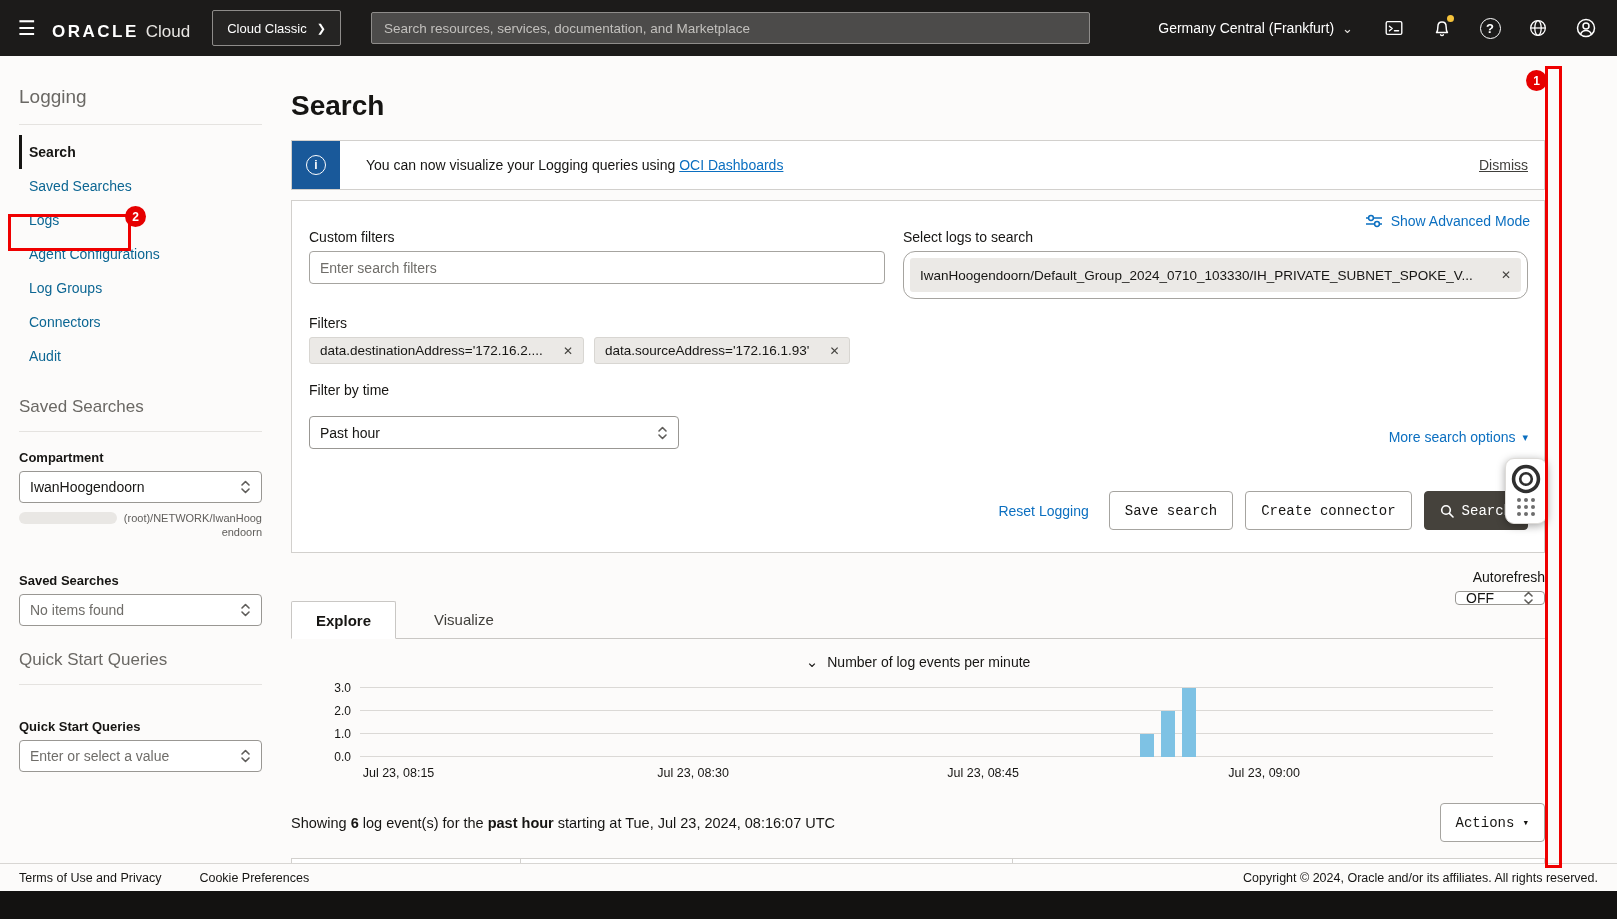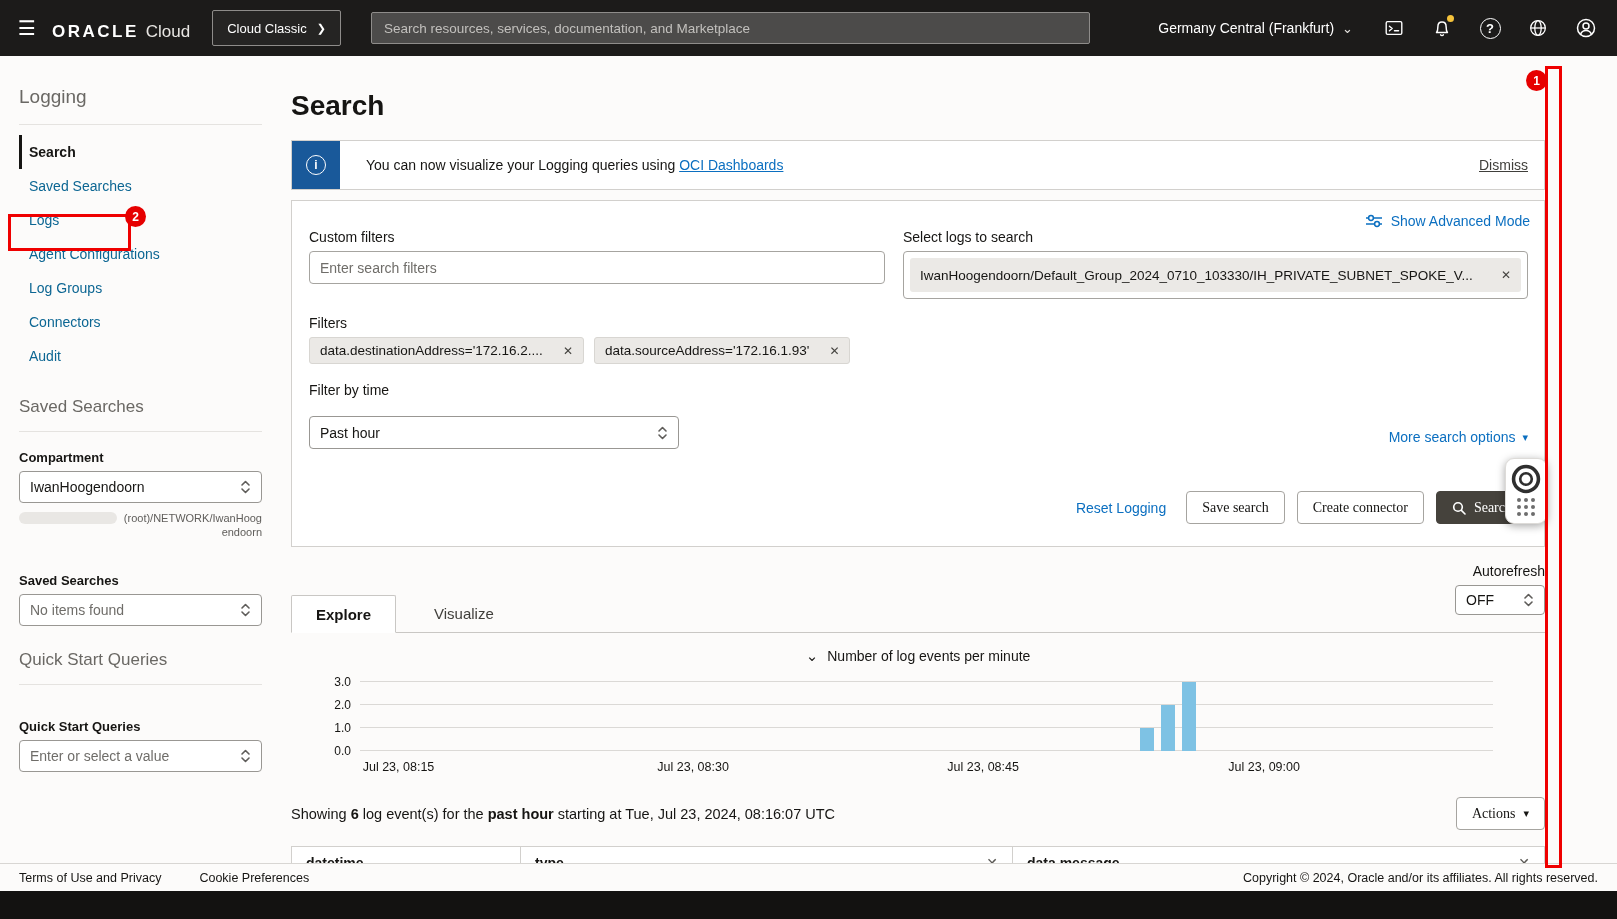--- a/index.html
+++ b/index.html
@@ -50,40 +50,40 @@
   .dismiss { margin-left: auto; margin-right: 16px; font-size: 14px; color: #403f3b; text-decoration: underline; cursor: pointer; }
 
   .panel { margin-top: 10px; background: #fff; border: 1px solid #d2d0cd; padding: 28px 16px 22px 17px; position: relative; }
   .adv { position: absolute; top: 12px; right: 14px; display: flex; align-items: center; gap: 8px; color: #0b6fc0; font-size: 14px; cursor: pointer; }
   .pgrid { display: flex; }
   .pleft { width: 576px; margin-right: 18px; flex: none; }
   .pright { flex: 1; }
   .plabel { font-size: 14px; margin-bottom: 6px; }
   .tinput { width: 100%; height: 33px; border: 1px solid #a6a4a0; border-radius: 4px; padding: 0 10px; font-size: 14px; color: #161513; outline: none; background: #fff; font-family: inherit; }
   .tinput::placeholder { color: #6f6d69; }
-  .logsbox { border: 1px solid #a6a4a0; border-radius: 4px; background: #fff; padding: 6px; }
+  .logsbox { border: 1px solid #a6a4a0; border-radius: 12px; background: #fff; padding: 6px; }
   .logchip { height: 34px; background: #ebe9e6; border-radius: 3px; display: flex; align-items: center; padding: 0 10px; font-size: 13.5px; }
   .logchip .txt { flex: 1; white-space: nowrap; overflow: hidden; text-overflow: ellipsis; }
   .chip-x { margin-left: 10px; font-size: 12px; color: #44433f; cursor: pointer; flex: none; }
   .filters-label { margin-top: 16px; }
   .chips { display: flex; gap: 10px; margin-top: 6px; }
   .chip { height: 27px; background: #ebe9e6; border: 1px solid #d8d6d2; border-radius: 3px; display: flex; align-items: center; gap: 10px; padding: 0 10px; font-size: 13.5px; white-space: nowrap; }
   .timerow { display: flex; justify-content: space-between; align-items: flex-end; margin-top: 18px; }
   .sel-time { width: 370px; height: 33px; }
   .morelnk { color: #0b6fc0; font-size: 14px; display: flex; align-items: center; gap: 7px; cursor: pointer; margin-bottom: 4px; }
   .morelnk .car { font-size: 11px; }
   .pactions { display: flex; justify-content: flex-end; align-items: center; gap: 12px; margin-top: 42px; }
   .lnkbtn { color: #0b6fc0; font-size: 14px; cursor: pointer; margin-right: 8px; }
-  .btn { height: 33px; border: 1px solid #a6a4a0; background: #fff; border-radius: 4px; font-size: 14px; color: #161513; padding: 0 15px; display: flex; align-items: center; gap: 8px; cursor: pointer; font-family: Liberation Serif, serif; white-space: nowrap; }
+  .btn { height: 39px; border: 1px solid #a6a4a0; background: #fff; border-radius: 4px; font-size: 14px; color: #161513; padding: 0 15px; display: flex; align-items: center; gap: 8px; cursor: pointer; font-family: Liberation Mono, monospace; white-space: nowrap; }
   .btn-dark { background: #45423c; border-color: #45423c; color: #fff; }
   .btn .car { font-size: 11px; }
 
   .exphdr { position: relative; height: 86px; }
   .autoref { position: absolute; top: 16px; right: 0; display: flex; flex-direction: column; align-items: flex-end; gap: 6px; font-size: 14px; }
-  .sel-off { width: 90px; height: 30px; }
+  .sel-off { width: 90px; height: 14px; }
   .tabs { position: absolute; left: 0; right: 0; bottom: 0; display: flex; align-items: flex-end; border-bottom: 1px solid #c9c7c4; }
   .tab { padding: 0 24px; height: 38px; display: flex; align-items: center; font-size: 15px; cursor: pointer; }
   .tab.on { background: #fff; border: 1px solid #c9c7c4; border-bottom: 1px solid #fff; margin-bottom: -1px; font-weight: 700; border-radius: 2px 2px 0 0; }
   .tab.off { color: #403f3b; margin-left: 14px; }
 
   .ctitle { margin-top: 14px; display: flex; justify-content: center; align-items: center; gap: 9px; font-size: 14px; }
   .ctitle .chev { font-size: 15px; cursor: pointer; }
   .cwrap { margin: 10px 52px 0 69px; position: relative; height: 76px; }
   .chart-spacer { height: 30px; }
   .gridline { position: absolute; left: 0; right: 0; height: 1px; background: #dbd9d6; }

